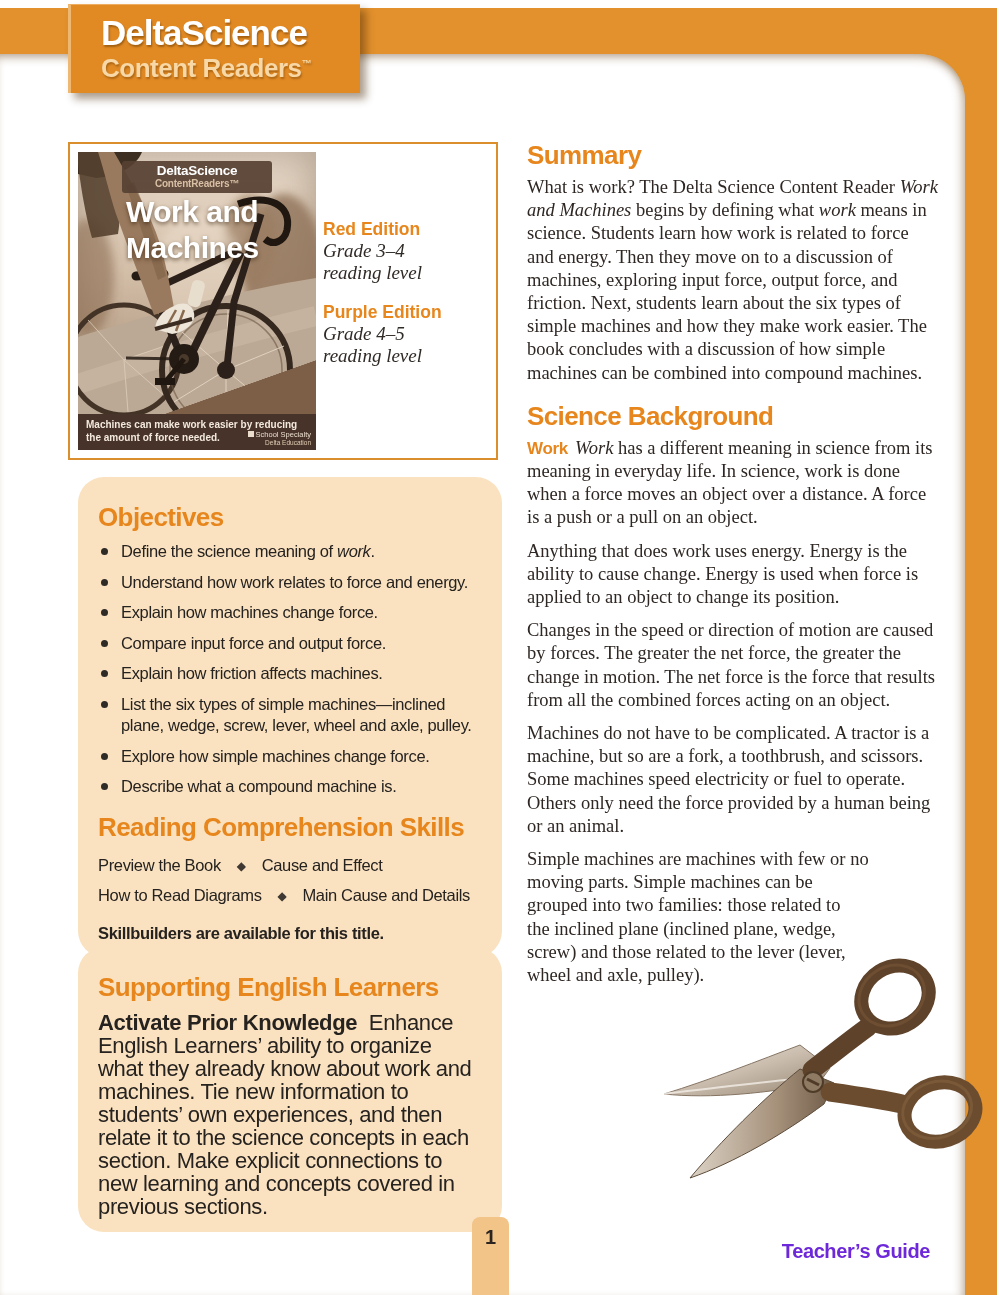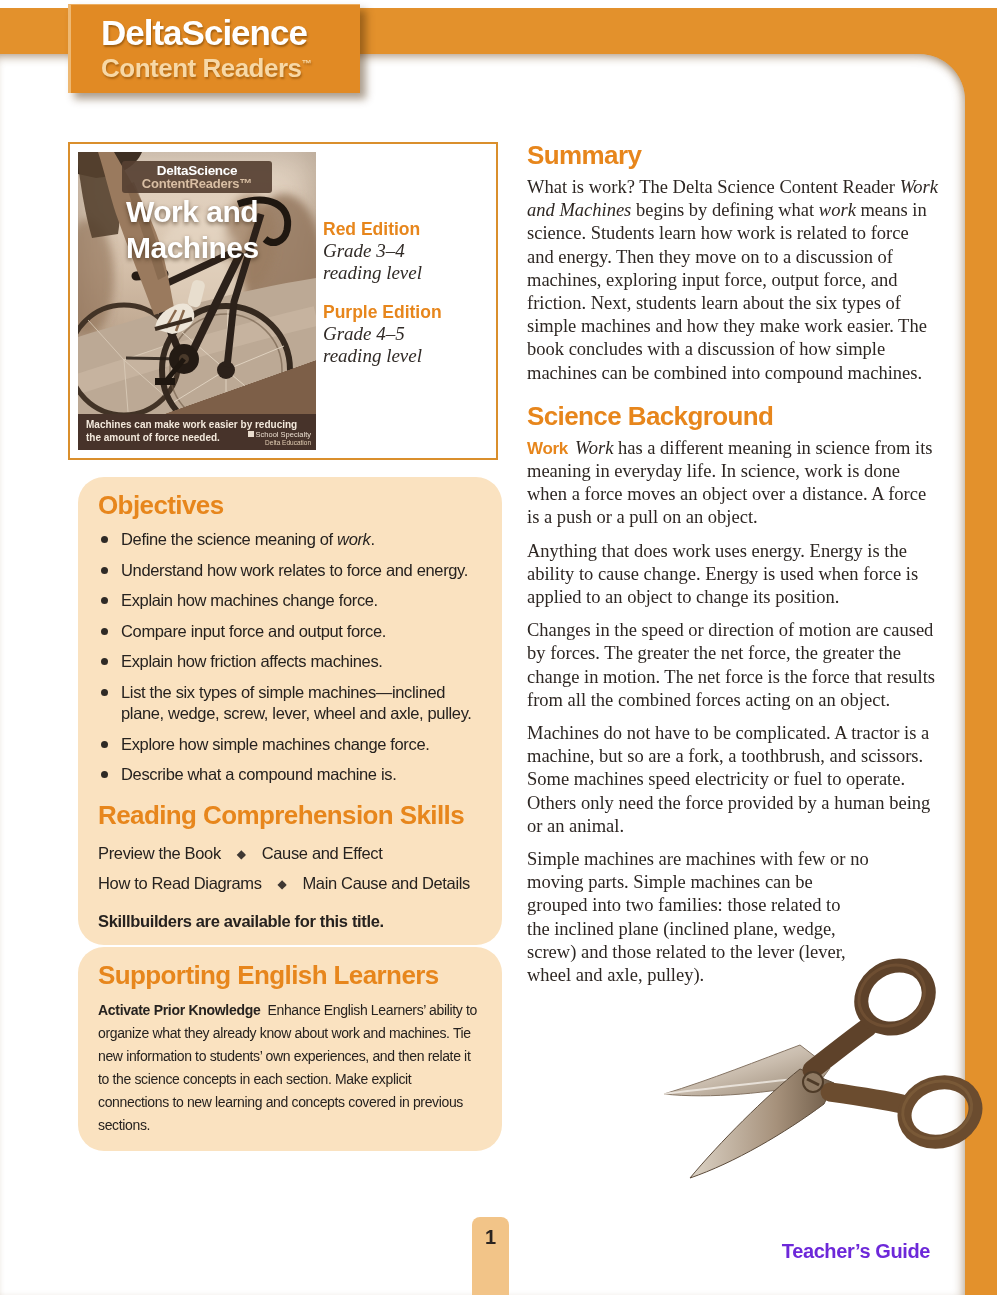--- a/index.html
+++ b/index.html
@@ -21,21 +21,21 @@
   .tm{font-size:10px;vertical-align:super;}
   
   .cover-frame{position:absolute;left:68px;top:142px;width:430px;height:318px;background:#fff;
                border:2px solid #DA8F2C;box-sizing:border-box;z-index:3;}
   .cover{position:absolute;left:8px;top:8px;width:238px;height:298px;overflow:hidden;
          background:linear-gradient(180deg,#E9DBCB 0%,#D3BEA8 40%,#B49B83 72%,#A98F77 100%);}
   .cover:after{content:"";position:absolute;inset:0;box-shadow:inset 0 0 42px rgba(70,45,25,.35);pointer-events:none;}
   .cover-logo{position:absolute;left:50%;top:9px;transform:translateX(-50%);width:150px;
               background:rgba(86,64,50,.92);border-radius:3px;padding:3px 0 4px;text-align:center;z-index:2;}
   .cover-logo .l1{font-size:13.5px;font-weight:bold;color:#fff;line-height:14px;letter-spacing:-.3px;}
-  .cover-logo .l2{font-size:13px;font-weight:bold;color:#D9BFA4;line-height:11px;letter-spacing:-.2px;}
+  .cover-logo .l2{font-size:10px;font-weight:bold;color:#D9BFA4;line-height:11px;letter-spacing:-.2px;}
   .cover-title{position:absolute;left:48px;top:42px;z-index:2;font-weight:bold;font-size:30px;line-height:36px;
                color:#ffffff;letter-spacing:-.5px;text-shadow:0 2px 4px rgba(60,40,20,.65);}
   .cover-art{position:absolute;inset:0;z-index:1;}
   .cover-diag{position:absolute;right:0;bottom:36px;width:152px;height:54px;z-index:2;
               background:linear-gradient(to left top,#7D5F48 49.5%,rgba(125,95,72,0) 50%);}
   .cover-band{position:absolute;left:0;right:0;bottom:0;height:36px;background:#47332A;z-index:3;}
   .cover-cap{position:absolute;left:8px;top:4px;font-size:10px;line-height:13px;font-weight:bold;color:#F3E9DC;}
   .cover-pub{position:absolute;right:5px;bottom:3px;text-align:right;color:#EADDCE;}
   .cover-pub .p1{font-size:7.5px;line-height:9px;}
   .cover-pub .p2{font-size:6.5px;line-height:8px;color:#E3CFB4;}
@@ -43,27 +43,27 @@
   
   .editions{position:absolute;left:323px;top:218px;z-index:3;}
   .ed-name{font-size:17.5px;font-weight:bold;color:#E7861C;line-height:22px;}
   .ed-line{font-family:"Liberation Serif",serif;font-size:19px;color:#302A26;line-height:22px;font-style:italic;}
   .edition{margin-bottom:17px;}
   
   .panel{position:absolute;left:78px;width:424px;background:#FAE2C0;border-radius:26px;
          padding:13px 20px 14px;box-sizing:border-box;z-index:3;color:#26221F;}
   .panel-obj{top:477px;min-height:453px;}
   .panel-sel{top:947px;min-height:181px;}
-  h2.sect{margin:0 0 9px;font-size:26px;font-weight:bold;color:#E7861C;letter-spacing:-.6px;line-height:30px;}
+  h2.sect{margin:12px 0 9px;font-size:26px;font-weight:bold;color:#E7861C;letter-spacing:-.6px;line-height:30px;}
   .obj-item{display:flex;margin:0 0 9px;font-size:16.5px;line-height:21.5px;letter-spacing:-.35px;}
   .dot{flex:0 0 auto;width:7px;height:7px;border-radius:50%;background:#2E2A26;margin:7px 13px 0 3px;}
   .skill-row{display:flex;align-items:baseline;gap:16px;font-size:16.5px;line-height:28px;letter-spacing:-.35px;}
   .diamond{font-size:12px;color:#3F3833;transform:translateY(-1px);}
   .skill-note{margin-top:13px;font-size:16.5px;font-weight:bold;letter-spacing:-.35px;}
-  .sel-text{font-size:14px;line-height:23px;letter-spacing:-.35px;}
+  .sel-text{font-size:22px;line-height:23px;letter-spacing:-.35px;}
   .sel-text b{letter-spacing:-.3px;}
   
   .col-right{position:absolute;left:527px;top:140px;width:412px;z-index:2;}
   .col-right h2.sect{margin:0 0 6px;}
   .col-right h2.space{margin-top:16px;}
   .ser{font-family:"Liberation Serif",serif;font-size:18.5px;line-height:23.2px;color:#2E2723;margin:0 0 10px;}
   .lead{font-family:"Liberation Sans",sans-serif;font-size:17px;font-weight:bold;color:#E7861C;
         letter-spacing:-.3px;padding-right:7px;}
   .wrap-spacer{float:right;width:80px;height:150px;shape-outside:polygon(100% 0,100% 100%,0 100%,0 40px);}
   

